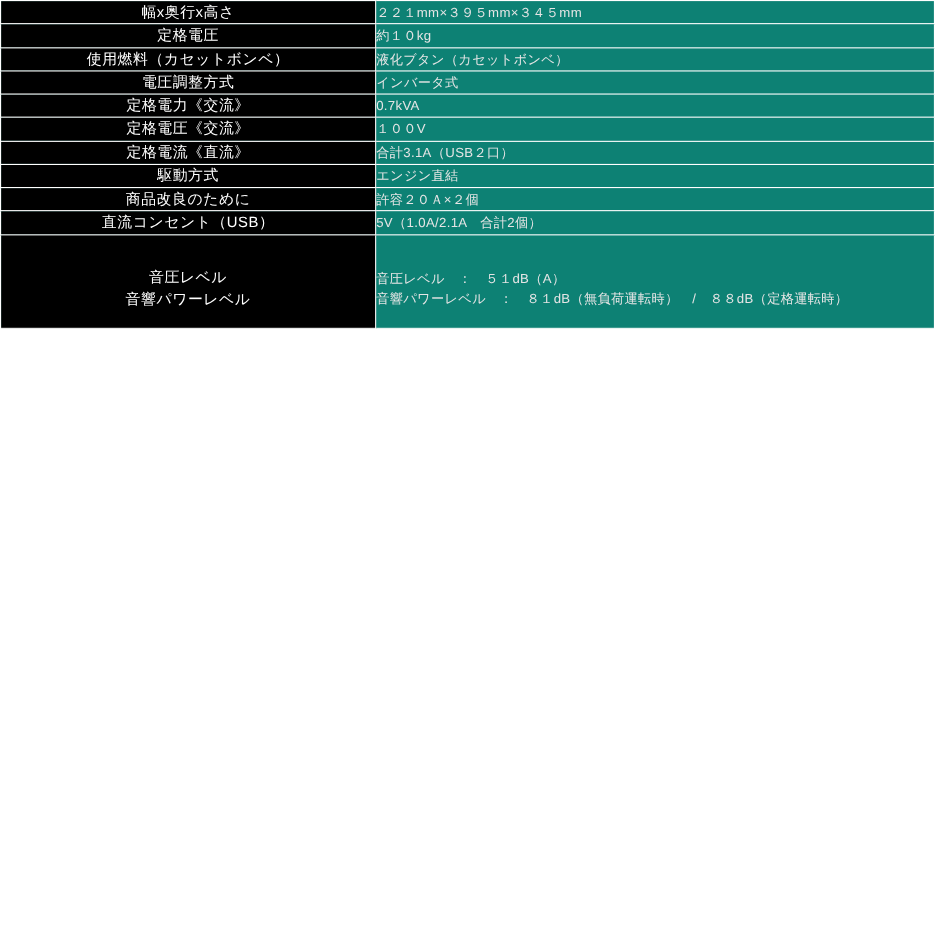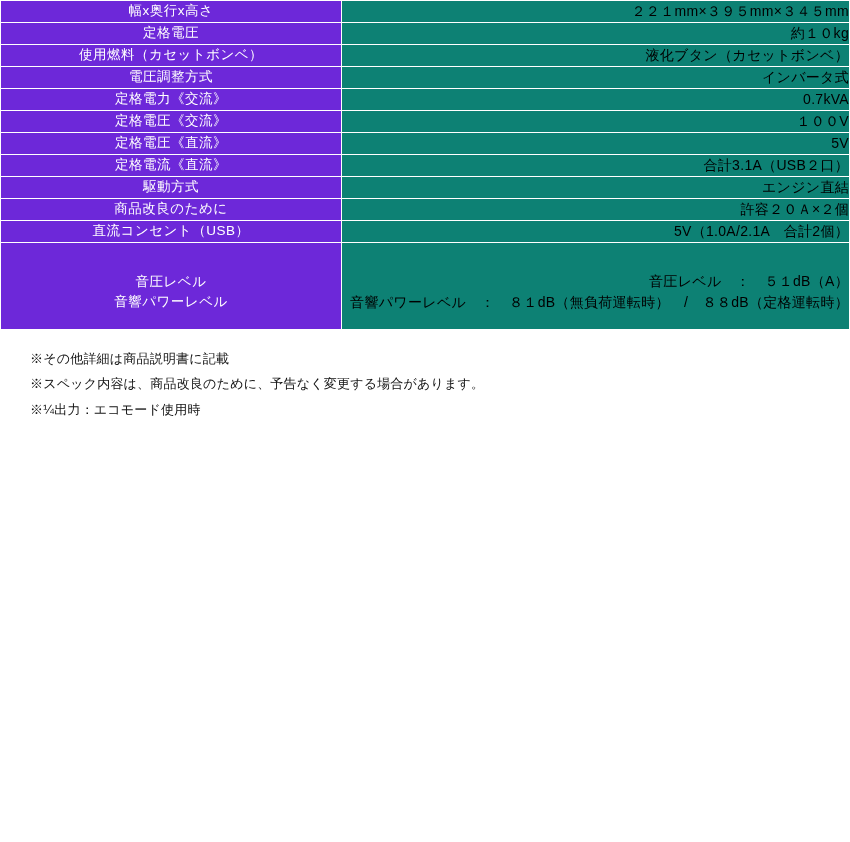--- a/index.html
+++ b/index.html
@@ -32,30 +32,29 @@
     padding: 0;
   }
   td.label {
     width: 340px;
     text-align: center;
     color: #ffffff;
     font-size: 13.5px;
     letter-spacing: 0.5px;
     padding: 12px 8px;
     line-height: 1.5;
-    background: #6d28d9;
+    background: #000000;
   }
   td.value {
-    color: #000000;
-    font-size: 14px;
+    color: #e5e5e5;
+    font-size: 12px;
     letter-spacing: 0.3px;
     padding: 12px 10px 12px 14px;
     line-height: 1.5;
     background: #0d8174;
-    text-align: right;
   }
   .row-tall td.label,
   .row-tall td.value {
     padding-top: 28px;
     padding-bottom: 16px;
   }
   .notes {
     padding: 16px 0 0 30px;
     background: #ffffff;
   }
@@ -94,24 +93,20 @@
       </tr>
       <tr>
         <td class="label">定格電力《交流》</td>
         <td class="value">0.7kVA</td>
       </tr>
       <tr>
         <td class="label">定格電圧《交流》</td>
         <td class="value">１００V</td>
       </tr>
       <tr>
-        <td class="label">定格電圧《直流》</td>
-        <td class="value">5V</td>
-      </tr>
-      <tr>
         <td class="label">定格電流《直流》</td>
         <td class="value">合計3.1A（USB２口）</td>
       </tr>
       <tr>
         <td class="label">駆動方式</td>
         <td class="value">エンジン直結</td>
       </tr>
       <tr>
         <td class="label">商品改良のために</td>
         <td class="value">許容２０Ａ×２個</td>
@@ -122,19 +117,14 @@
       </tr>
       <tr class="row-tall">
         <td class="label nowrap-line">音圧レベル
 音響パワーレベル</td>
         <td class="value nowrap-line">音圧レベル　：　５１dB（A）
 音響パワーレベル　：　８１dB（無負荷運転時）　/　８８dB（定格運転時）</td>
       </tr>
     </tbody>
   </table>
 
-  <div class="notes">
-    <div>※その他詳細は商品説明書に記載</div>
-    <div>※スペック内容は、商品改良のために、予告なく変更する場合があります。</div>
-    <div>※¼出力：エコモード使用時</div>
-  </div>
 
 </div>
 
 </body></html>

